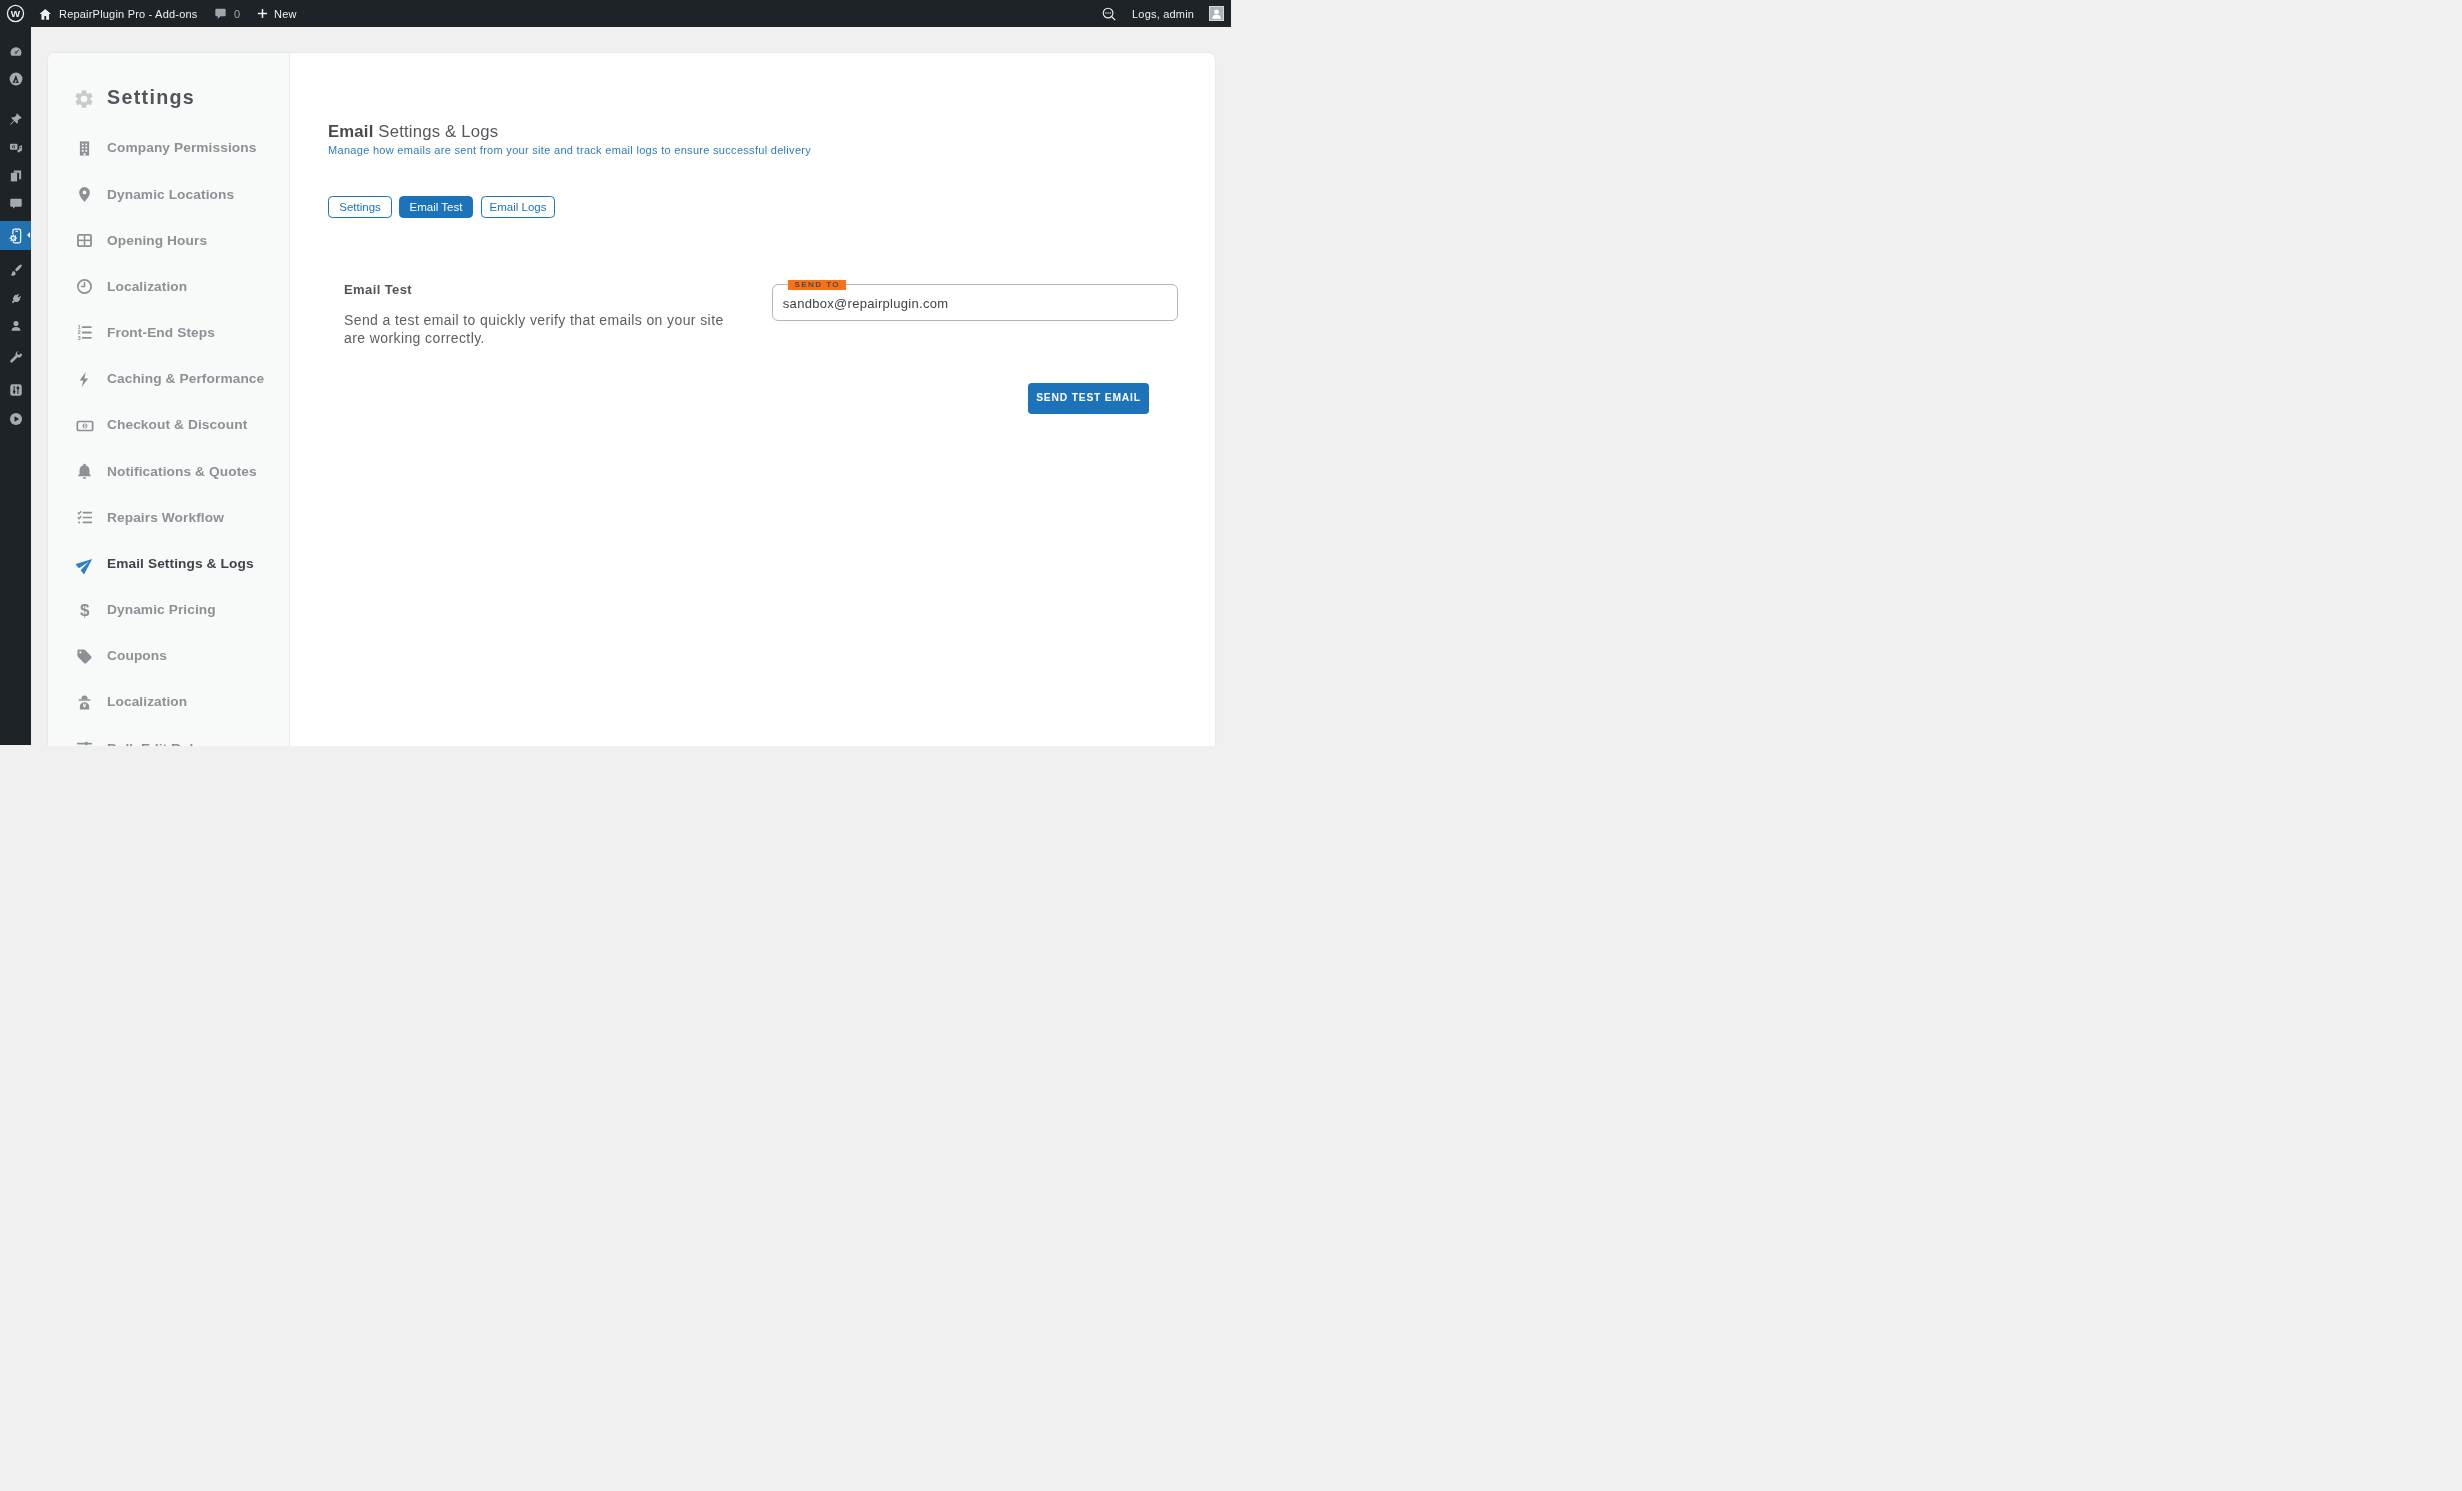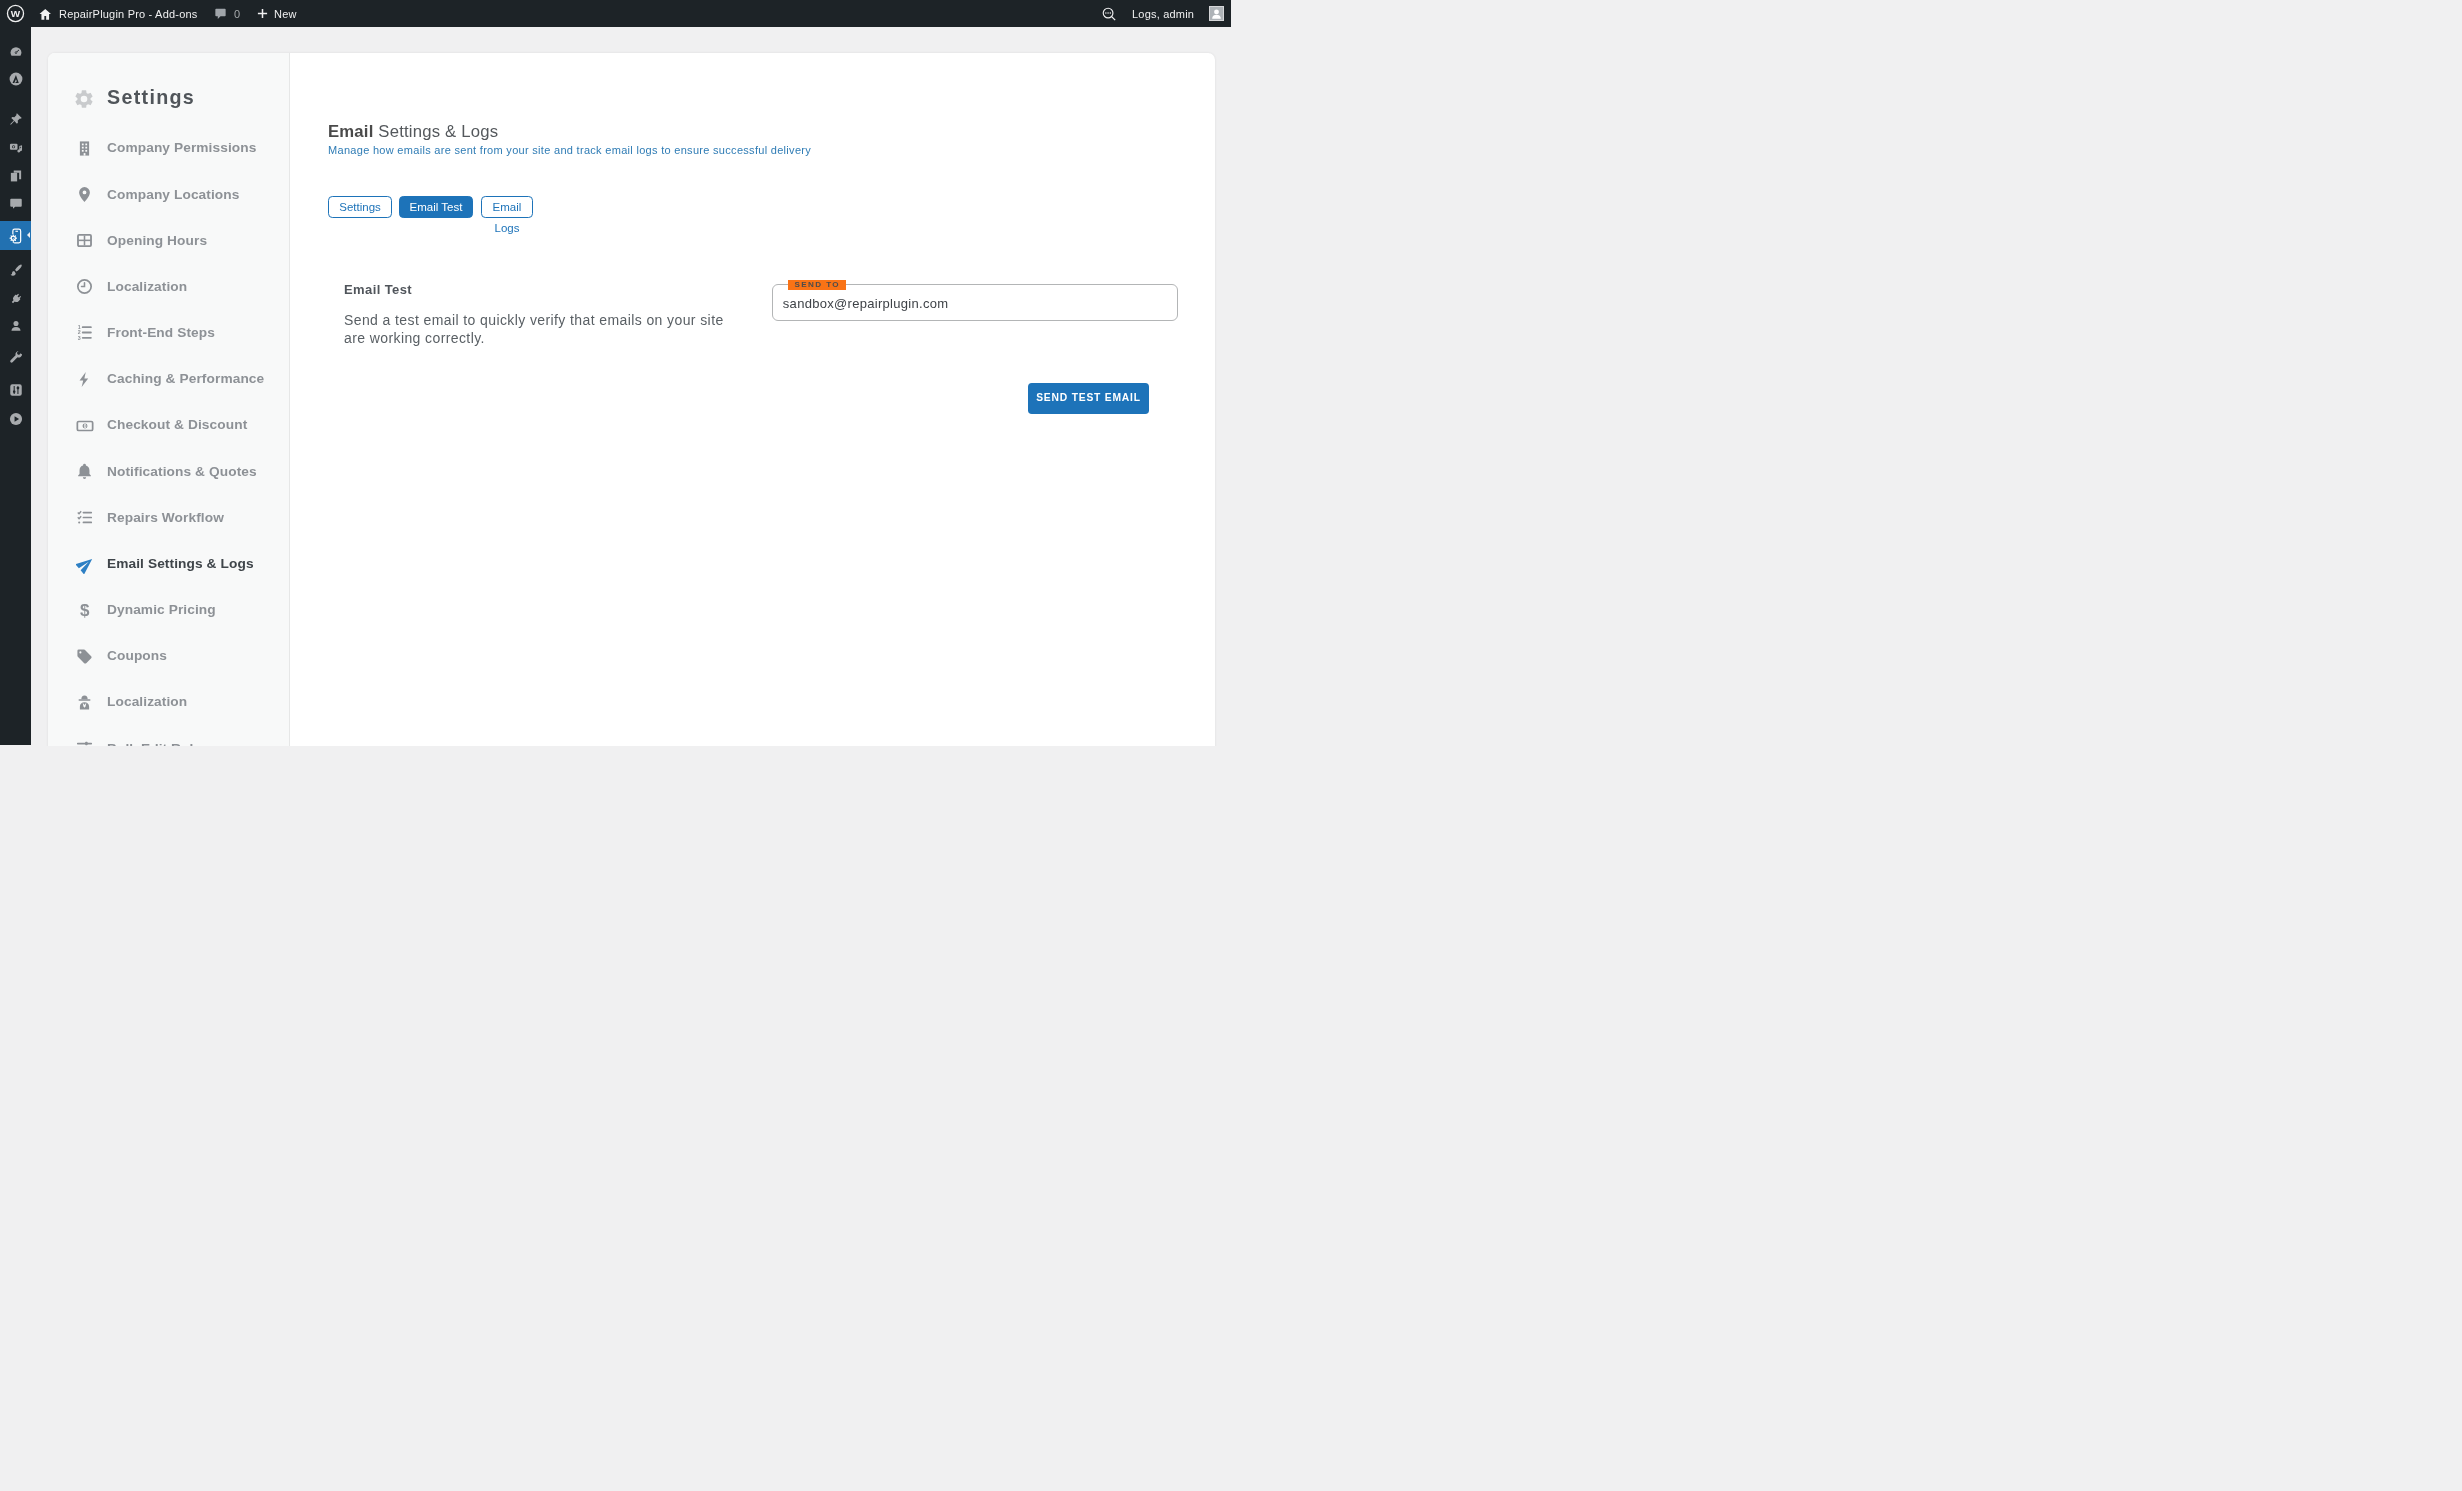--- a/index.html
+++ b/index.html
@@ -192,21 +192,21 @@
         <rect x="8.3" y="14" width="2.5" height="2.5"></rect>
           <rect x="13.2" y="14" width="2.5" height="2.5"></rect>
         <rect x="10.8" y="18.5" width="2.5" height="3.5"></rect>
       </g>
     </svg>
     <div class="nlabel" style="top:88px">Company Permissions</div>
 
     <svg class="nicon" style="top:133px" width="17" height="17" viewBox="0 0 24 24">
       <path d="M12 1.5a7.6 7.6 0 00-7.6 7.6c0 5.7 7.6 13.4 7.6 13.4s7.6-7.7 7.6-13.4A7.6 7.6 0 0012 1.5zm0 10.2a2.7 2.7 0 110-5.4 2.7 2.7 0 010 5.4z" fill="#8d9196"></path>
     </svg>
-    <div class="nlabel" style="top:135px">Company Locations</div>
+    <div class="nlabel" style="top:135px">Dynamic Locations</div>
 
     <svg class="nicon" style="top:179px" width="17" height="17" viewBox="0 0 24 24">
       <rect x="2.8" y="4" width="18.4" height="16" rx="1.5" fill="none" stroke="#8d9196" stroke-width="2.6"></rect>
       <line x1="2.8" y1="11.8" x2="21.2" y2="11.8" stroke="#8d9196" stroke-width="2.2"></line>
       <line x1="12" y1="5" x2="12" y2="19" stroke="#8d9196" stroke-width="2.2"></line>
     </svg>
     <div class="nlabel" style="top:181px">Opening Hours</div>
 
     <svg class="nicon" style="top:225px" width="17" height="17" viewBox="0 0 24 24">
       <circle cx="12" cy="12" r="9.4" fill="none" stroke="#8d9196" stroke-width="2.4"></circle>
@@ -296,21 +296,21 @@
     </svg>
     <div class="nlabel" style="top:689px">Bulk Edit Rules</div>
   </div>
 
   <div id="content">
     <h1 class="title"><b>Email</b> Settings &amp; Logs</h1>
     <div class="subtitle">Manage how emails are sent from your site and track email logs to ensure successful delivery</div>
 
     <div class="tab" style="left:37px;width:64px">Settings</div>
     <div class="tab fill" style="left:108px;width:74px">Email Test</div>
-    <div class="tab" style="left:190px;width:52px">Email Logs</div>
+    <div class="tab" style="left:190px;width:74px">Email Logs</div>
 
     <div class="sechead">Email Test</div>
     <div class="secbody">Send a test email to quickly verify that emails on your site are working correctly.</div>
 
     <div class="field">
       <div class="lab">SEND TO</div>
       <div class="val">sandbox@repairplugin.com</div>
     </div>
 
     <div class="btn">SEND TEST EMAIL</div>

